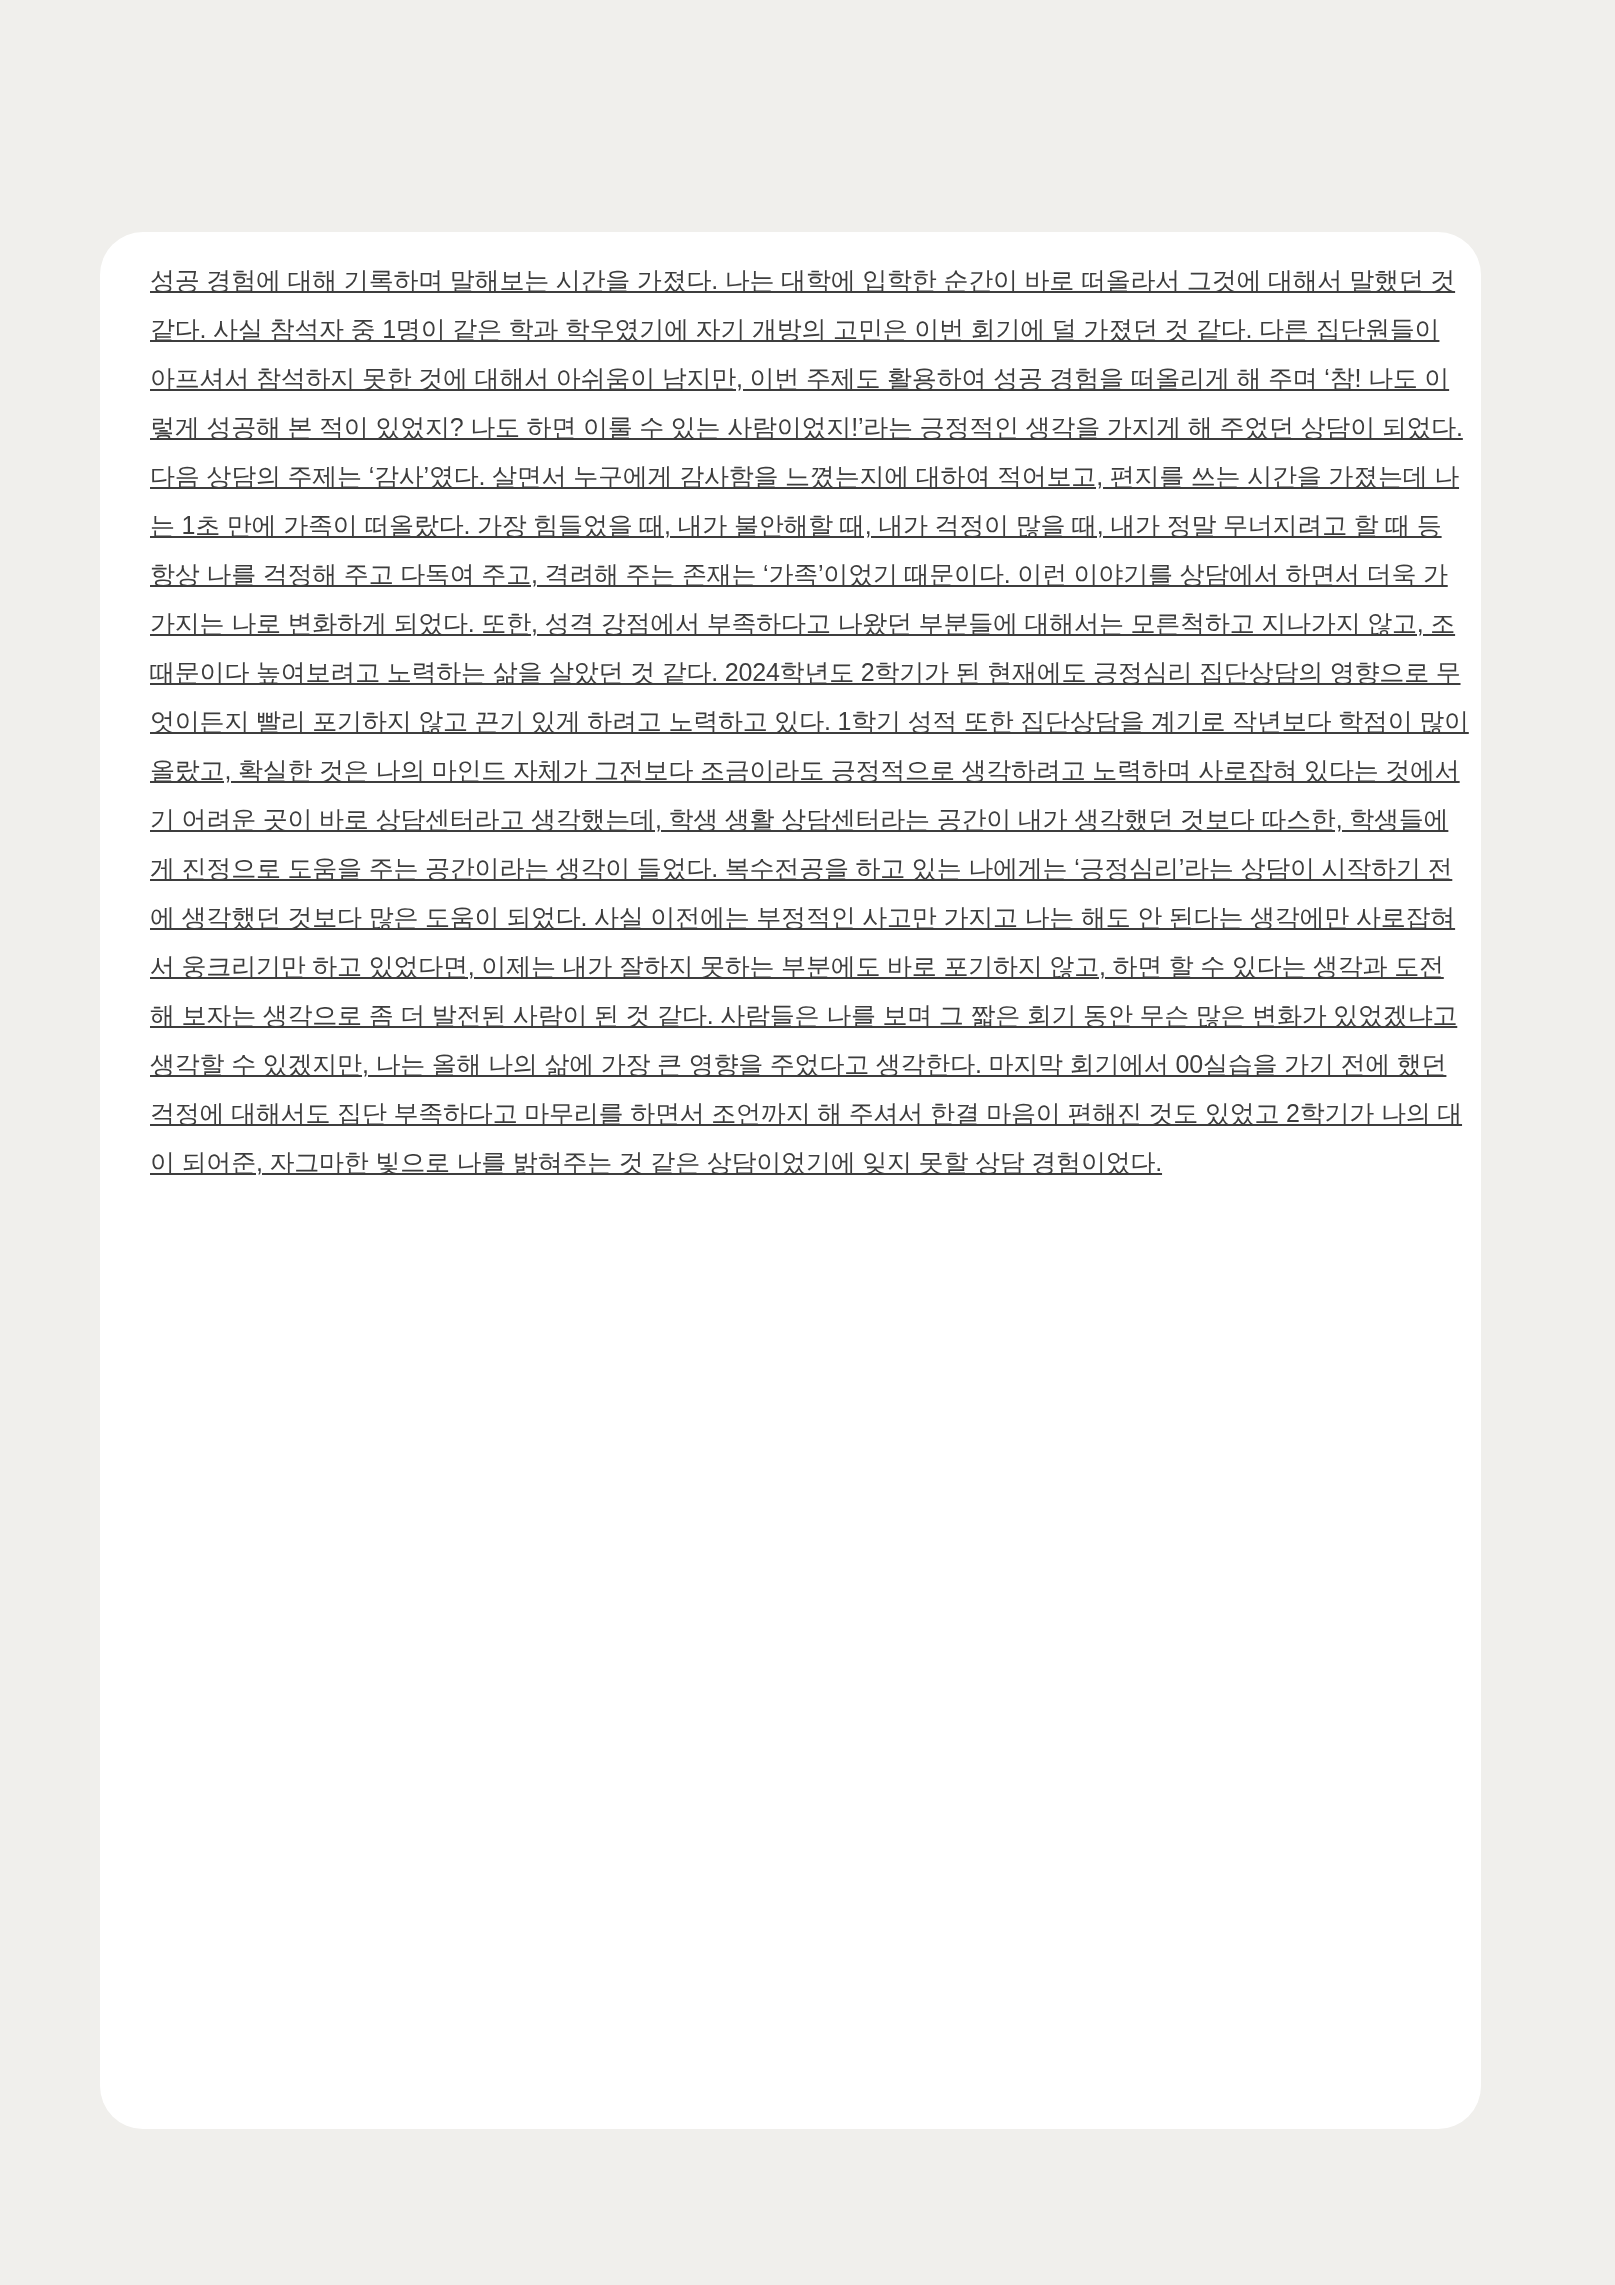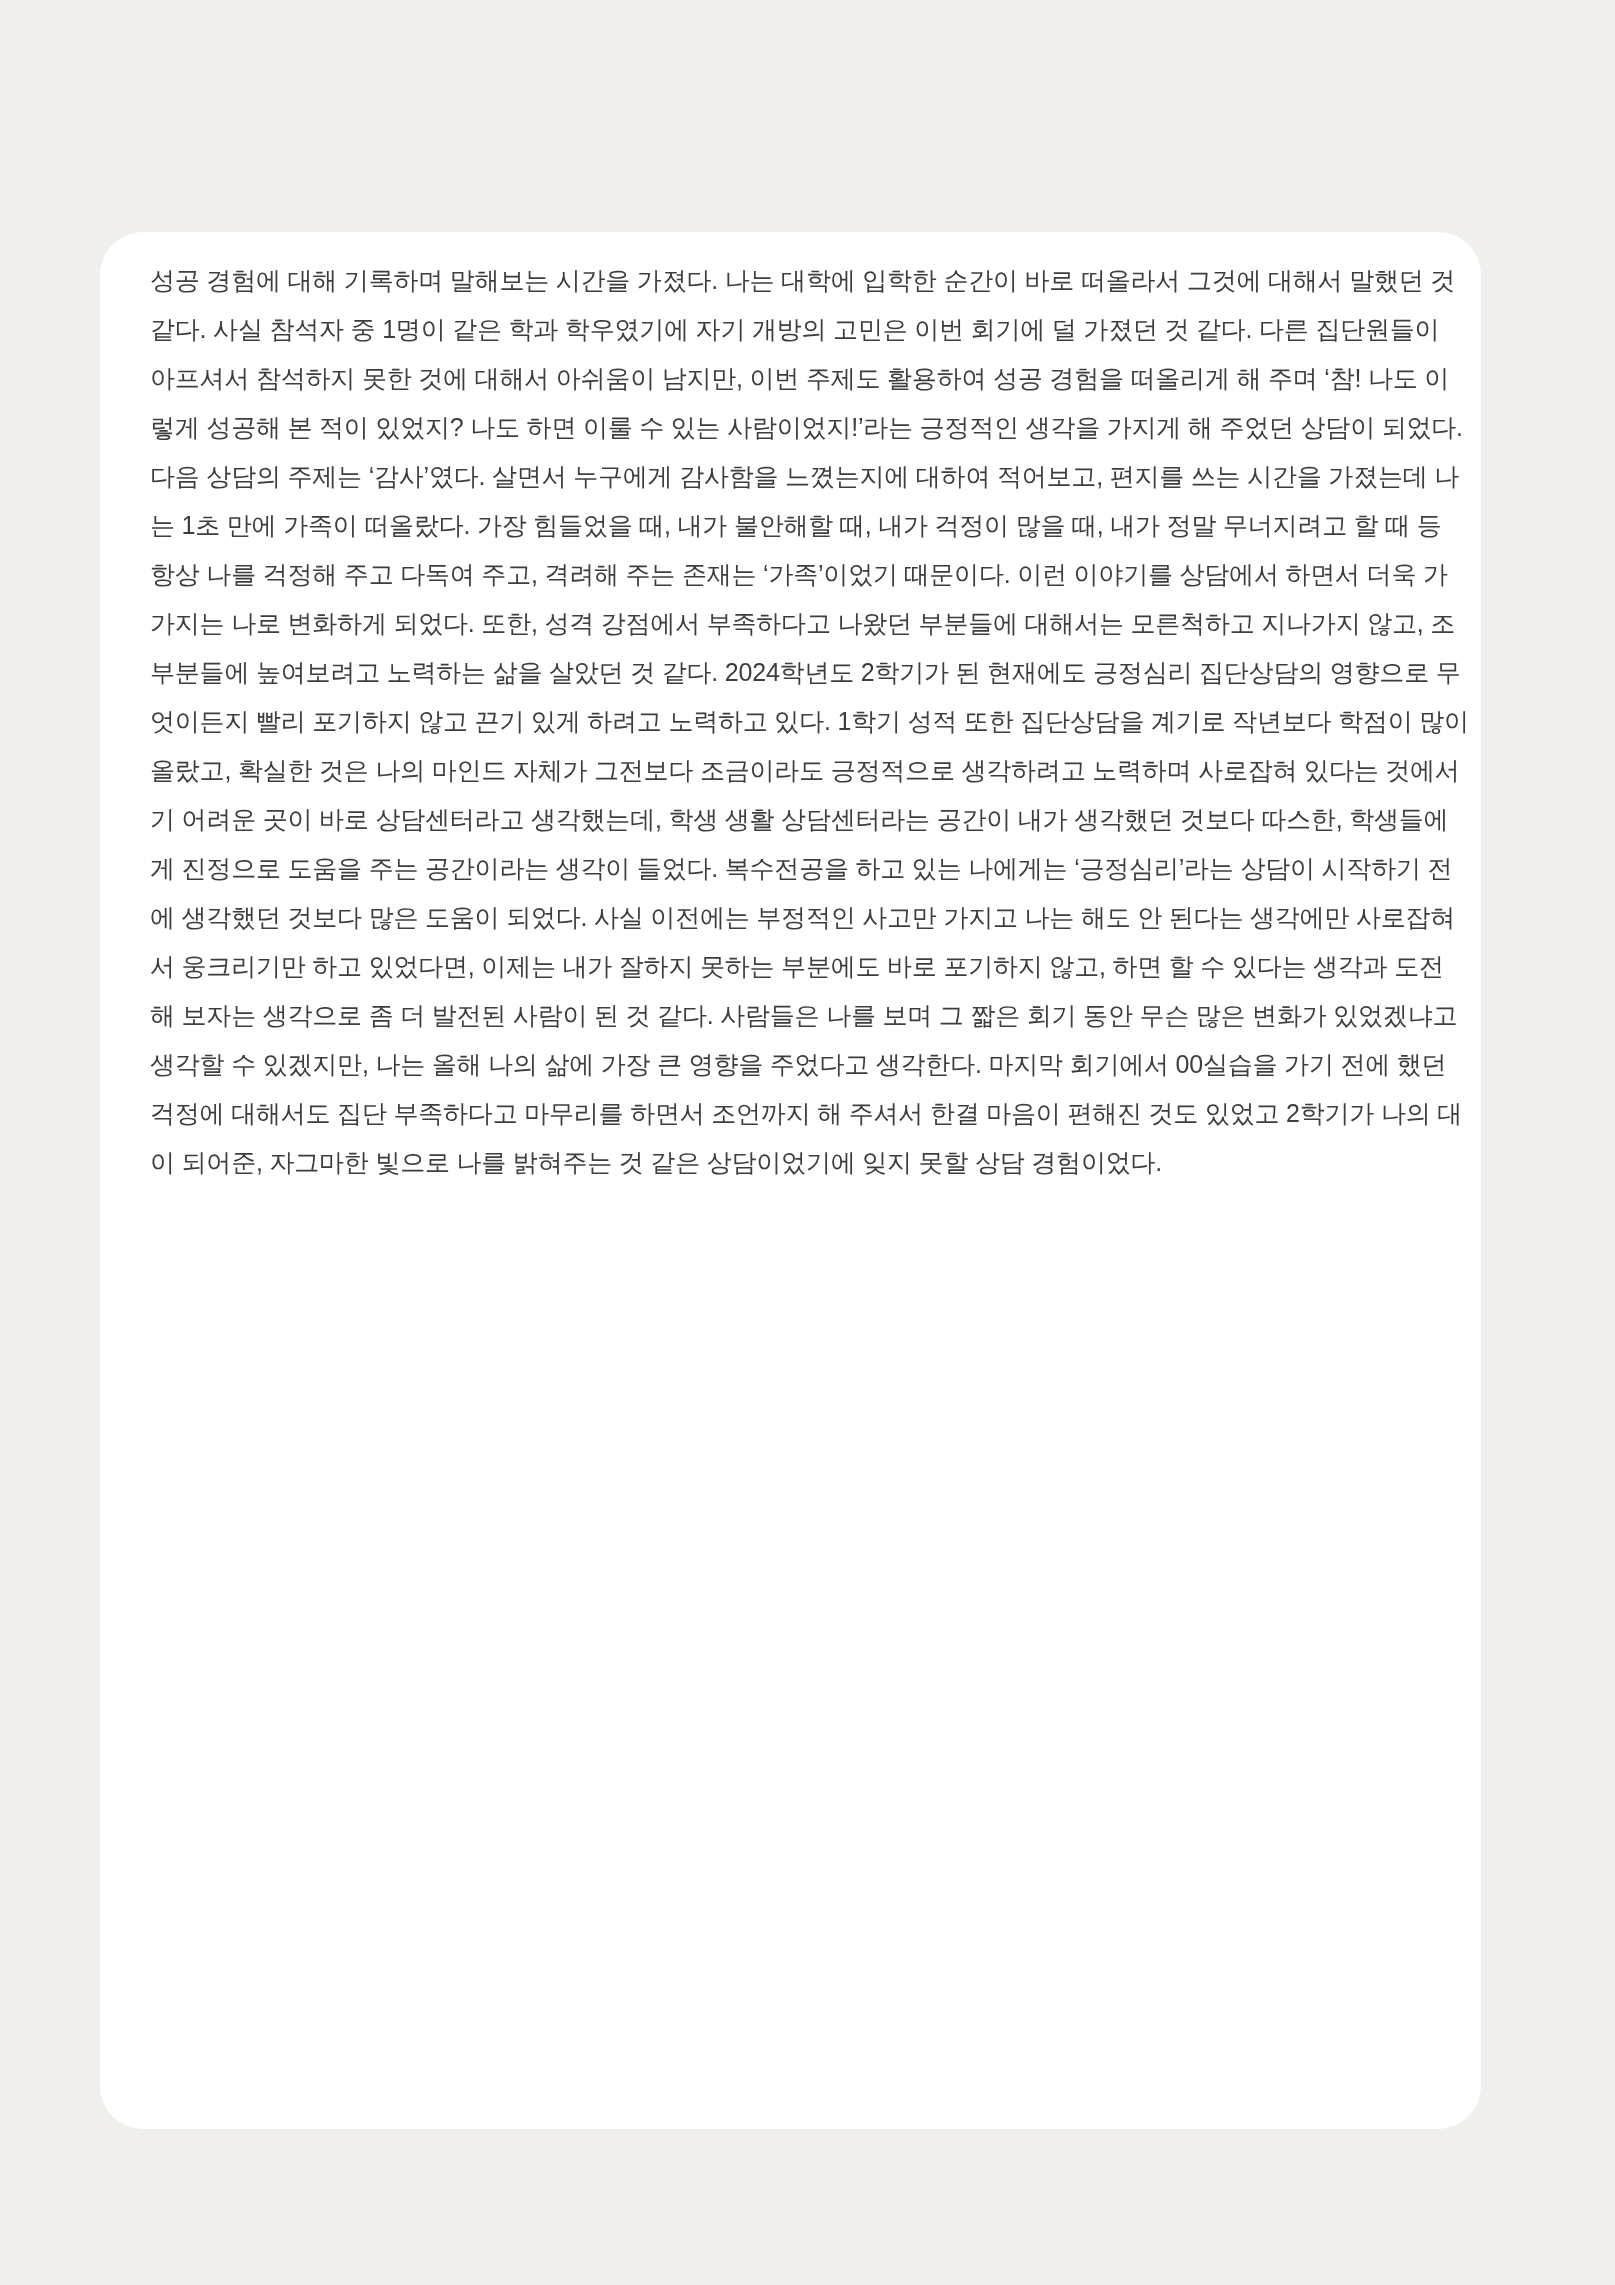--- a/index.html
+++ b/index.html
@@ -28,20 +28,21 @@
     background:var(--card);
     border-radius:43px;
     box-sizing:border-box;
   }
   .essay{
     padding:24.4px 50px;
     color:var(--text);
     font-size:25px;
     line-height:49px;
     letter-spacing:-0.2px;
+    text-decoration:underline;
   }
   .essay .line{
     text-align:justify;
     text-align-last:justify;
     text-justify:inter-character;
     word-break:break-all;
     white-space:nowrap;
   }
   .essay .line.last-line{
     text-align-last:left;
@@ -53,21 +54,21 @@
 <section class="card">
   <div class="essay" id="essay-text">
       <div class="line">성공 경험에 대해 기록하며 말해보는 시간을 가졌다. 나는 대학에 입학한 순간이 바로 떠올라서 그것에 대해서 말했던 것</div>
       <div class="line">같다. 사실 참석자 중 1명이 같은 학과 학우였기에 자기 개방의 고민은 이번 회기에 덜 가졌던 것 같다. 다른 집단원들이</div>
       <div class="line">아프셔서 참석하지 못한 것에 대해서 아쉬움이 남지만, 이번 주제도 활용하여 성공 경험을 떠올리게 해 주며 ‘참! 나도 이</div>
       <div class="line">렇게 성공해 본 적이 있었지? 나도 하면 이룰 수 있는 사람이었지!’라는 긍정적인 생각을 가지게 해 주었던 상담이 되었다.</div>
       <div class="line">다음 상담의 주제는 ‘감사’였다. 살면서 누구에게 감사함을 느꼈는지에 대하여 적어보고, 편지를 쓰는 시간을 가졌는데 나</div>
       <div class="line">는 1초 만에 가족이 떠올랐다. 가장 힘들었을 때, 내가 불안해할 때, 내가 걱정이 많을 때, 내가 정말 무너지려고 할 때 등</div>
       <div class="line">항상 나를 걱정해 주고 다독여 주고, 격려해 주는 존재는 ‘가족’이었기 때문이다. 이런 이야기를 상담에서 하면서 더욱 가</div>
       <div class="line">가지는 나로 변화하게 되었다. 또한, 성격 강점에서 부족하다고 나왔던 부분들에 대해서는 모른척하고 지나가지 않고, 조</div>
-      <div class="line">부분들에 높여보려고 노력하는 삶을 살았던 것 같다. 2024학년도 2학기가 된 현재에도 긍정심리 집단상담의 영향으로 무</div>
+      <div class="line">때문이다 높여보려고 노력하는 삶을 살았던 것 같다. 2024학년도 2학기가 된 현재에도 긍정심리 집단상담의 영향으로 무</div>
       <div class="line">엇이든지 빨리 포기하지 않고 끈기 있게 하려고 노력하고 있다. 1학기 성적 또한 집단상담을 계기로 작년보다 학점이 많이</div>
       <div class="line">올랐고, 확실한 것은 나의 마인드 자체가 그전보다 조금이라도 긍정적으로 생각하려고 노력하며 사로잡혀 있다는 것에서</div>
       <div class="line">기 어려운 곳이 바로 상담센터라고 생각했는데, 학생 생활 상담센터라는 공간이 내가 생각했던 것보다 따스한, 학생들에</div>
       <div class="line">게 진정으로 도움을 주는 공간이라는 생각이 들었다. 복수전공을 하고 있는 나에게는 ‘긍정심리’라는 상담이 시작하기 전</div>
       <div class="line">에 생각했던 것보다 많은 도움이 되었다. 사실 이전에는 부정적인 사고만 가지고 나는 해도 안 된다는 생각에만 사로잡혀</div>
       <div class="line">서 웅크리기만 하고 있었다면, 이제는 내가 잘하지 못하는 부분에도 바로 포기하지 않고, 하면 할 수 있다는 생각과 도전</div>
       <div class="line">해 보자는 생각으로 좀 더 발전된 사람이 된 것 같다. 사람들은 나를 보며 그 짧은 회기 동안 무슨 많은 변화가 있었겠냐고</div>
       <div class="line">생각할 수 있겠지만, 나는 올해 나의 삶에 가장 큰 영향을 주었다고 생각한다. 마지막 회기에서 00실습을 가기 전에 했던</div>
       <div class="line">걱정에 대해서도 집단 부족하다고 마무리를 하면서 조언까지 해 주셔서 한결 마음이 편해진 것도 있었고 2학기가 나의 대</div>
       <div class="line last-line">이 되어준, 자그마한 빛으로 나를 밝혀주는 것 같은 상담이었기에 잊지 못할 상담 경험이었다.</div>

